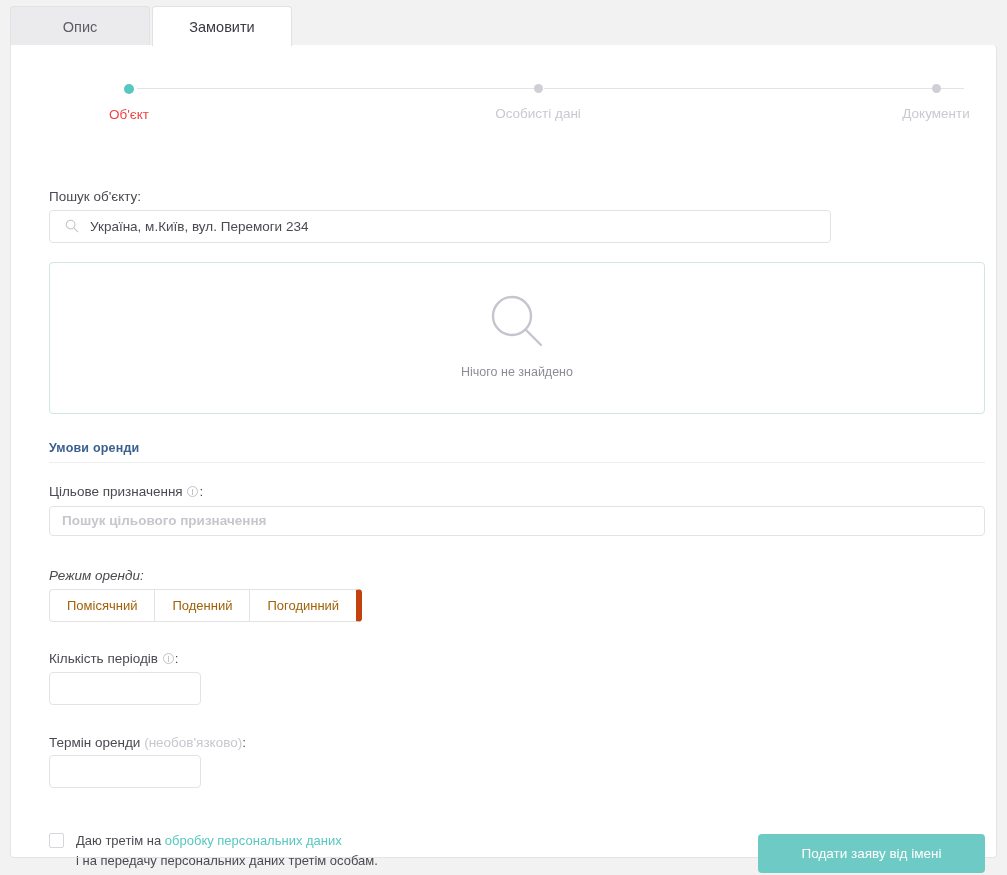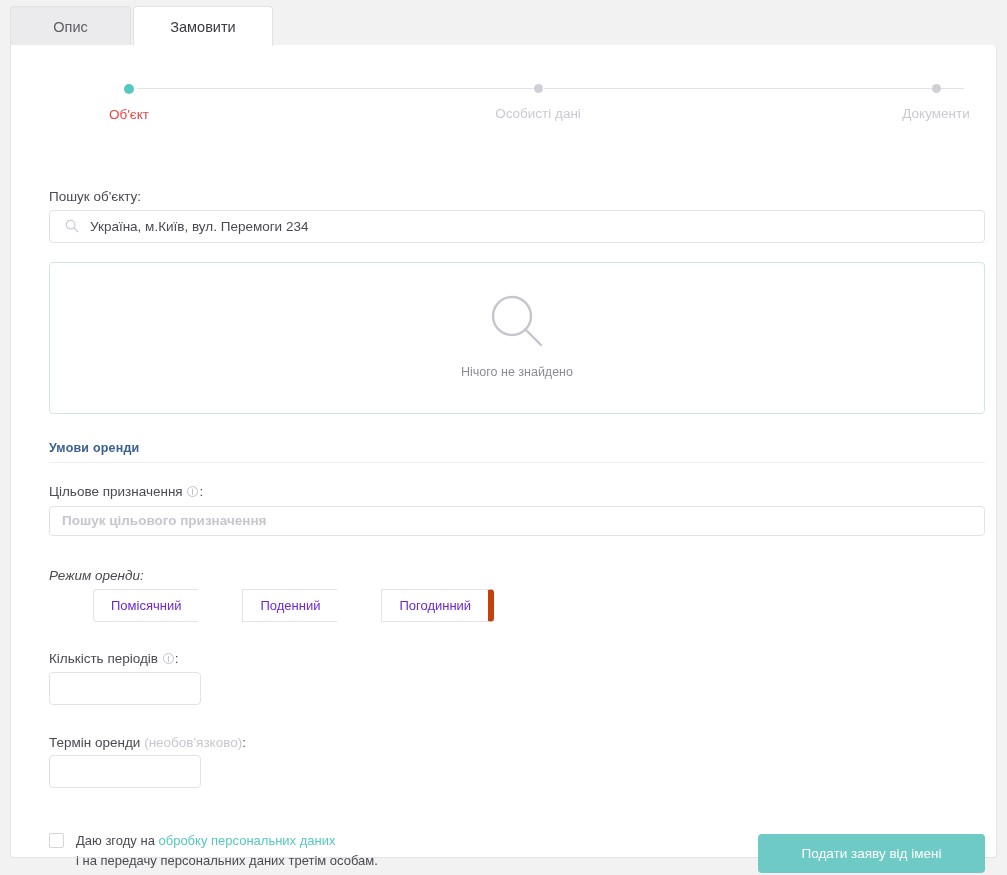--- a/index.html
+++ b/index.html
@@ -17,21 +17,21 @@
     position: absolute; left: 0; top: 0; width: 1007px; height: 46px;
     display: flex; align-items: flex-end; padding-left: 10px;
   }
   .tab {
     height: 40px; line-height: 40px; text-align: center;
     font-size: 14.5px; color: #5d5d63;
     border: 1px solid #e2e2e4; border-bottom: none;
     border-radius: 4px 4px 0 0; background: #ebebed;
     margin-right: 2px; cursor: pointer; user-select: none;
   }
-  .tab-opis { width: 121px; }
+  .tab-opis { width: 140px; }
   .tab-zam { width: 140px; background: #ffffff; color: #3a3a40; border-color: #e2e2e4; position: relative; z-index: 3; }
   .tab-zam:after { content:""; position:absolute; left:0; right:0; bottom:-1px; height:2px; background:#ffffff; }
 
   
   .card {
     position: absolute; left: 10px; top: 45px; width: 987px; height: 813px;
     background: #ffffff; border: 1px solid #e4e4e6; border-top: none;
     border-radius: 0 4px 4px 4px;
   }
 
@@ -71,21 +71,21 @@
   .input-placeholder { color: #c6c6cd; }
 
   .search-glyph {
     position: absolute; pointer-events: none;
     width: 14px; height: 14px;
   }
   .search-glyph svg { display:block; }
 
   
   .search-wrap { position: absolute; left: 38px; top: 165px; width: 936px; height: 33px; }
-  .search-wrap .input-box { left: 0; top: 0; width: 936px; height: 33px; line-height: 31px; }
+  .search-wrap .input-box { left: 0; top: 0; width: 782px; height: 33px; line-height: 31px; }
   .search-wrap .search-glyph { left: 16px; top: 9px; }
 
   
   .results {
     position: absolute; left: 38px; top: 217px; width: 936px; height: 152px;
     border: 1px solid #cfe6e4; border-radius: 4px; background: #fff; padding-left: 44px;
   }
   .results-inner {
     position: absolute; left: 0; right: 0; top: 30px;
     display: flex; flex-direction: column; align-items: center;
@@ -104,22 +104,22 @@
 
   
   .lbl-purpose { left: 38px; top: 439px; }
   .inp-purpose { left: 38px; top: 461px; width: 936px; height: 30px; line-height: 28px; font-weight: bold; }
 
   
   .lbl-mode { left: 38px; top: 523px; font-style: italic; }
   .segmented { position: absolute; left: 38px; top: 544px; height: 33px; display: flex; }
   .seg-btn {
     height: 33px; line-height: 31px; padding: 0 17px;
-    font-size: 13px; color: #6d28d9; background: #fff;
-    border: 1px solid #e3e3e6; border-right: none; cursor: pointer; user-select: none; margin-left: 44px;
+    font-size: 13px; color: #a16207; background: #fff;
+    border: 1px solid #e3e3e6; border-right: none; cursor: pointer; user-select: none;
   }
   .seg-btn:first-child { border-radius: 4px 0 0 4px; }
   .seg-btn:last-child { border-right: 6px solid #c2410c; border-radius: 0 4px 4px 0; }
 
   
   .lbl-periods { left: 38px; top: 606px; }
   .inp-periods { left: 38px; top: 627px; width: 152px; height: 33px; line-height: 31px; }
 
   
   .lbl-term { left: 38px; top: 690px; }
@@ -231,21 +231,21 @@
 
     <div class="field-label lbl-term">
       <span>Термін оренди</span>
       <span class="label-muted">(необов'язково)</span><span>:</span>
     </div>
     <div class="input-box inp-term"></div>
 
     <div class="consent">
       <div class="checkbox"></div>
       <div class="consent-text">
-        <span>Даю згоду на </span><span class="consent-link">обробку персональних даних</span><br>
+        <span>Даю третім на </span><span class="consent-link">обробку персональних даних</span><br>
         <span>і на передачу персональних даних третім особам.</span>
       </div>
     </div>
 
     <button class="submit">Подати заяву від імені</button>
 
   </div>
 </div>
 
 </body></html>

